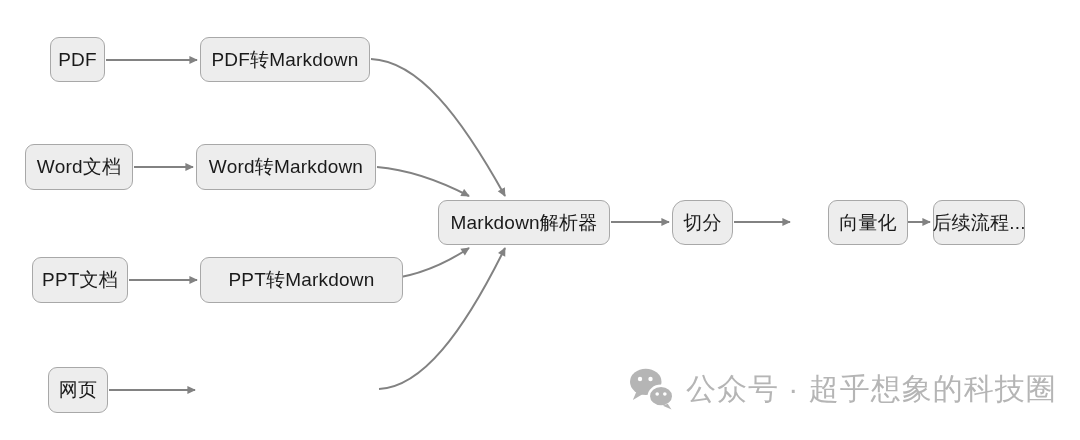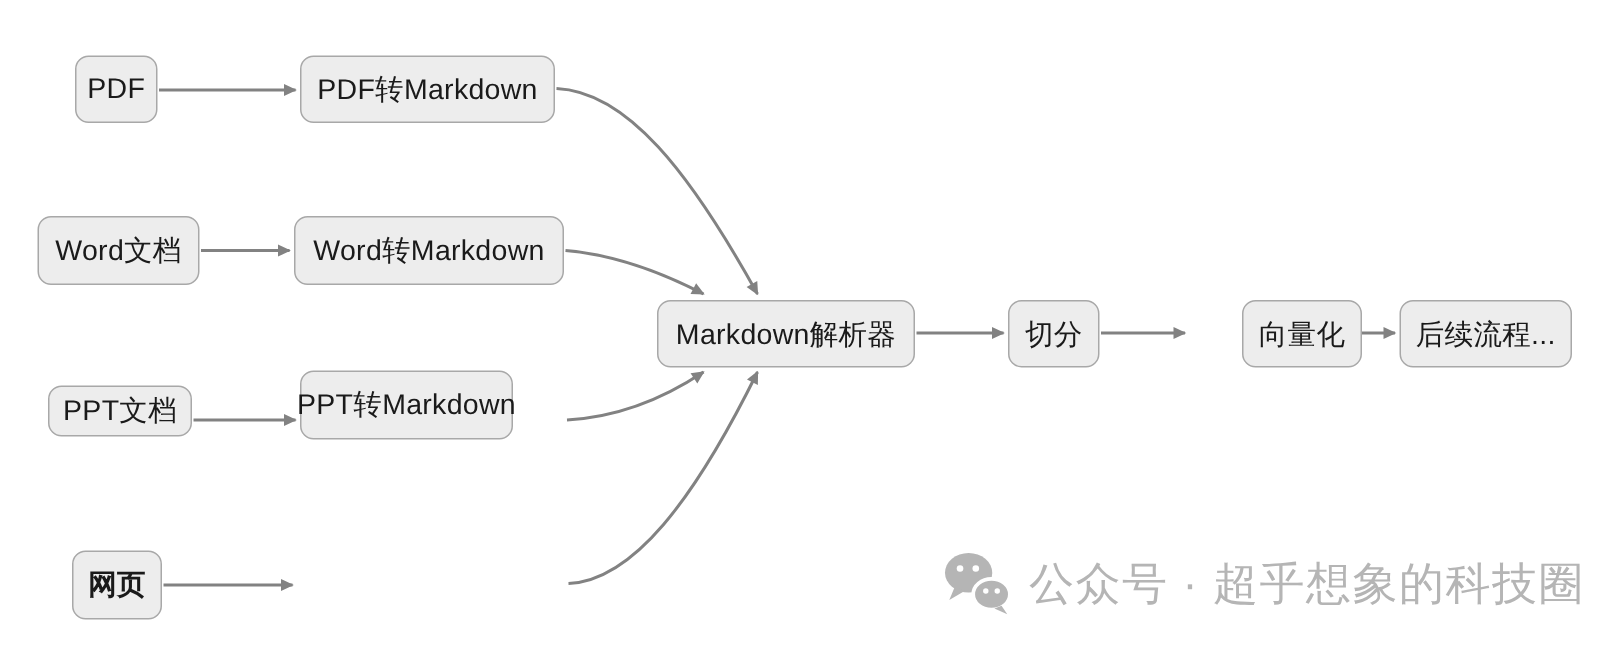--- a/index.html
+++ b/index.html
@@ -34,28 +34,28 @@
     font-size: 19px;
     color: var(--node-text, #1a1a1a);
     white-space: nowrap;
     letter-spacing: 0.2px;
   }
   
   .n-pdf      { left: 50px;  top: 37px;  width: 55px;  height: 45px; }
   .n-pdf2md   { left: 200px; top: 37px;  width: 170px; height: 45px; }
   .n-word     { left: 25px;  top: 144px; width: 108px; height: 46px; }
   .n-word2md  { left: 196px; top: 144px; width: 180px; height: 46px; }
-  .n-ppt      { left: 32px;  top: 257px; width: 96px;  height: 34px; }
-  .n-ppt2md   { left: 200px; top: 247px; width: 142px; height: 46px; }
-  .n-web      { left: 48px;  top: 367px; width: 60px;  height: 46px; font-weight: bold; }
+  .n-ppt      { left: 32px;  top: 257px; width: 96px;  height: 46px; }
+  .n-ppt2md   { left: 200px; top: 257px; width: 203px; height: 46px; }
+  .n-web      { left: 48px;  top: 367px; width: 60px;  height: 46px; }
   .n-web2md   { left: 198px; top: 367px; width: 180px; height: 46px; }
   .n-parser   { left: 438px; top: 200px; width: 172px; height: 45px; }
-  .n-split    { left: 672px; top: 200px; width: 61px;  height: 45px; }
+  .n-split    { left: 672px; top: 200px; width: 61px;  height: 45px; border-radius: 13px; }
   .n-vectorize{ left: 828px; top: 200px; width: 80px;  height: 45px; }
-  .n-next     { left: 933px; top: 200px; width: 115px; height: 45px; }
+  .n-next     { left: 933px; top: 200px; width: 92px; height: 45px; }
 
   .watermark {
     position: absolute;
     left: 628px;
     top: 368px;
     display: flex;
     align-items: center;
     gap: 12px;
     color: var(--watermark, #b5b5b5);
   }

